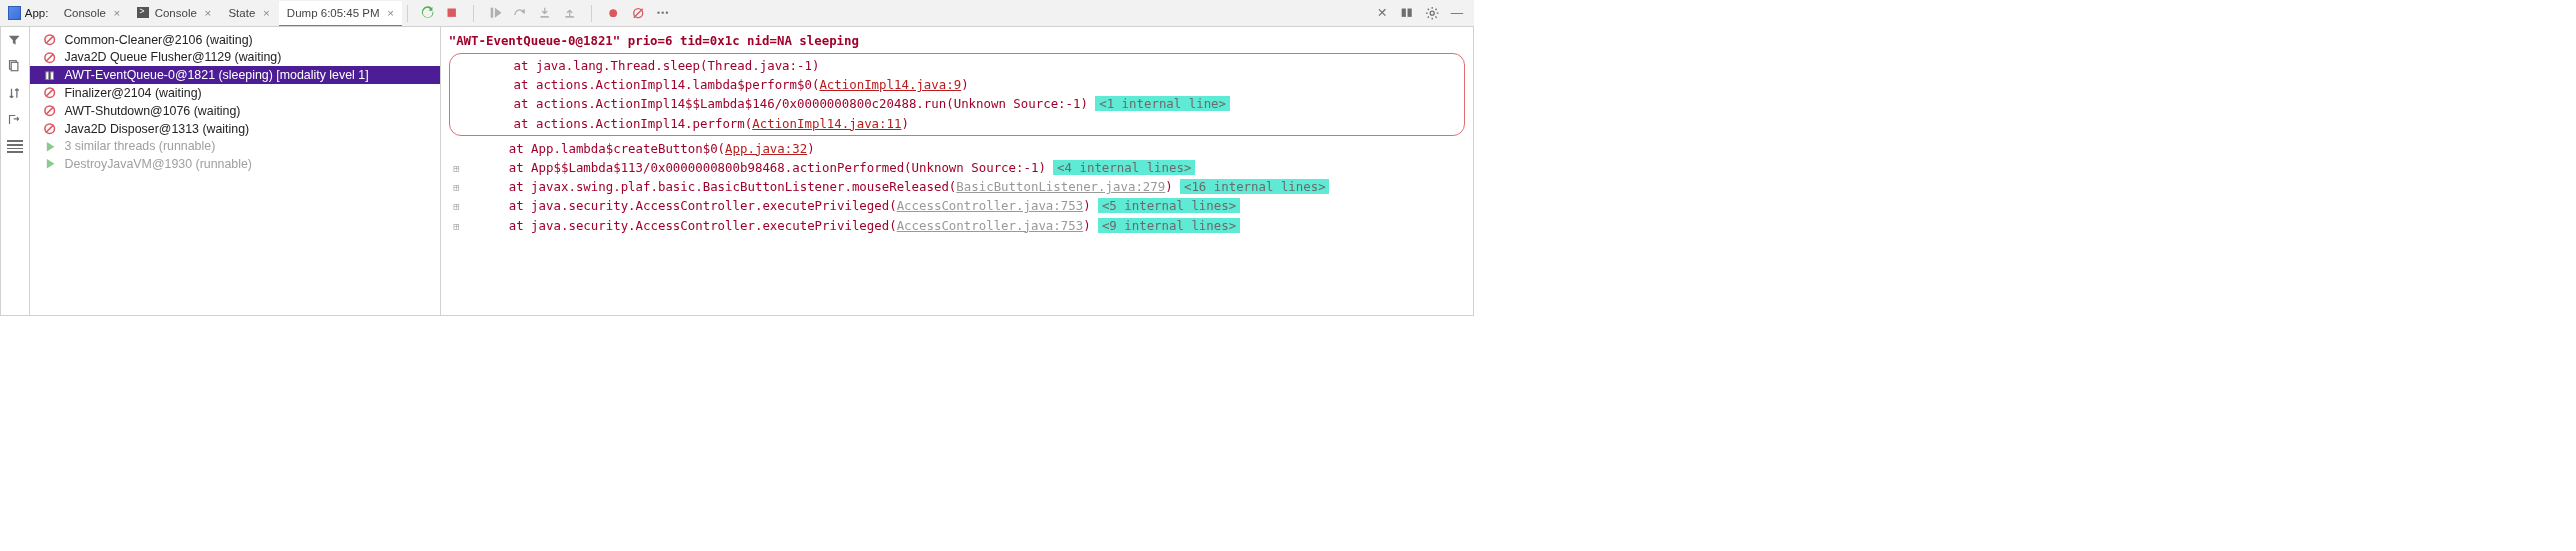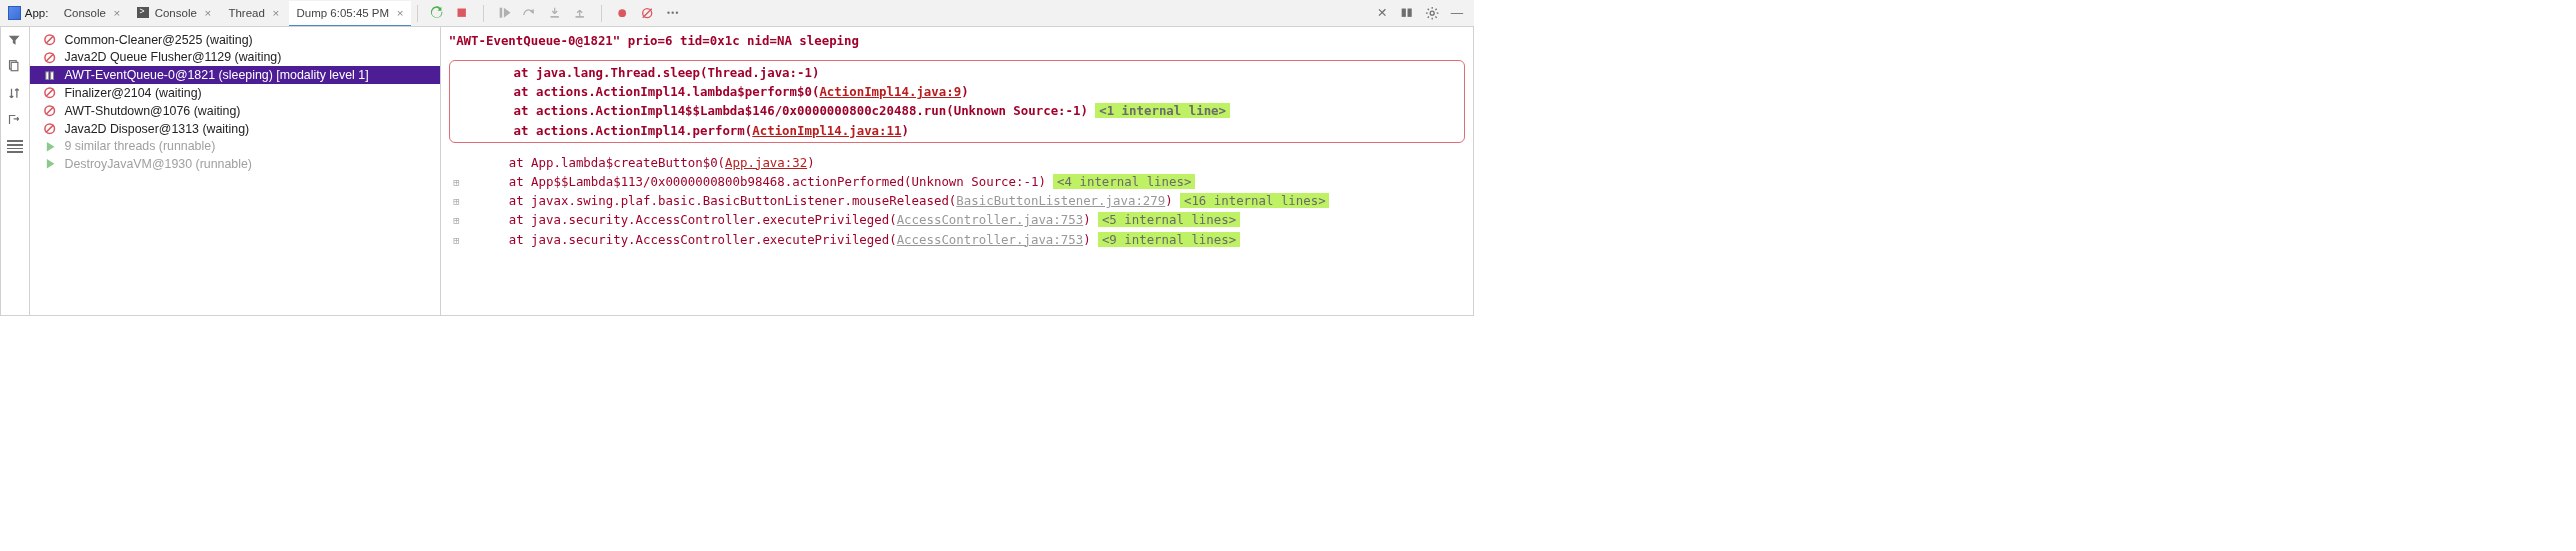--- a/index.html
+++ b/index.html
@@ -121,30 +121,29 @@
   .st-line {
     white-space: pre;
     line-height: 1.55;
     color:#222;
   }
   .maroon { color:#a1002b; }
   .bold { font-weight:600; }
   .link { color:#b91c1c; text-decoration: underline; }
   .mutedlink { color:#999; text-decoration: underline; }
   .graybox {
-    background:#bef264;
+    background:#5eead4;
     color:#6b6b6b;
     padding:0 3.8px;
   }
   .redbox {
     border:1px solid #e06c75;
-    border-radius:6px;
+    border-radius:12px;
     padding:1.9px 3.8px;
-    margin:10px 0;
-    font-weight:bold;
+    margin:3px 0;
   }
   .expand-gutter {
     display:inline-block;
     width:15.3px;
     color:#b0b0b0;
     text-align:center;
     font-size:10.5px;
   }
   .console-icon {
     width:11.5px;height:11.5px;background:#555;display:inline-block;position:relative;
@@ -165,21 +164,21 @@
   <div class="tab">
     <span>Console</span>
     <span class="close-x">×</span>
   </div>
   <div class="tab">
     <span class="console-icon"></span>
     <span>Console</span>
     <span class="close-x">×</span>
   </div>
   <div class="tab">
-    <span>Thread</span>
+    <span>State</span>
     <span class="close-x">×</span>
   </div>
   <div class="tab active">
     <span>Dump 6:05:45 PM</span>
     <span class="close-x">×</span>
   </div>
   <span class="tab-sep"></span>
 
   <div class="toolbar-right">
     <span class="tb-icon green">
@@ -284,21 +283,21 @@
     </span>
     <span class="g-icon stripes"></span>
   </div>
 
   <div class="threads" id="threads">
       <div class="thread-row">
         <span class="t-icon"><svg width="13.4" height="13.4" viewBox="0 0 14 14">
             <circle cx="7" cy="7" r="5" fill="none" stroke="#db5860" stroke-width="1.6"></circle>
             <line x1="3" y1="11" x2="11" y2="3" stroke="#db5860" stroke-width="1.6"></line>
           </svg></span>
-        <span>Common-Cleaner@2525 (waiting)</span>
+        <span>Common-Cleaner@2106 (waiting)</span>
       </div>
       <div class="thread-row">
         <span class="t-icon"><svg width="13.4" height="13.4" viewBox="0 0 14 14">
             <circle cx="7" cy="7" r="5" fill="none" stroke="#db5860" stroke-width="1.6"></circle>
             <line x1="3" y1="11" x2="11" y2="3" stroke="#db5860" stroke-width="1.6"></line>
           </svg></span>
         <span>Java2D Queue Flusher@1129 (waiting)</span>
       </div>
       <div class="thread-row selected">
         <span class="t-icon"><svg width="13.4" height="13.4" viewBox="0 0 14 14">
@@ -325,21 +324,21 @@
         <span class="t-icon"><svg width="13.4" height="13.4" viewBox="0 0 14 14">
             <circle cx="7" cy="7" r="5" fill="none" stroke="#db5860" stroke-width="1.6"></circle>
             <line x1="3" y1="11" x2="11" y2="3" stroke="#db5860" stroke-width="1.6"></line>
           </svg></span>
         <span>Java2D Disposer@1313 (waiting)</span>
       </div>
       <div class="thread-row muted">
         <span class="t-icon"><svg width="13.4" height="13.4" viewBox="0 0 14 14">
             <path d="M4 2l8 5-8 5z" fill="#8bc98e"></path>
           </svg></span>
-        <span>9 similar threads (runnable)</span>
+        <span>3 similar threads (runnable)</span>
       </div>
       <div class="thread-row muted">
         <span class="t-icon"><svg width="13.4" height="13.4" viewBox="0 0 14 14">
             <path d="M4 2l8 5-8 5z" fill="#8bc98e"></path>
           </svg></span>
         <span>DestroyJavaVM@1930 (runnable)</span>
       </div>
     </div>
 
   <div class="stack mono" id="stack">

